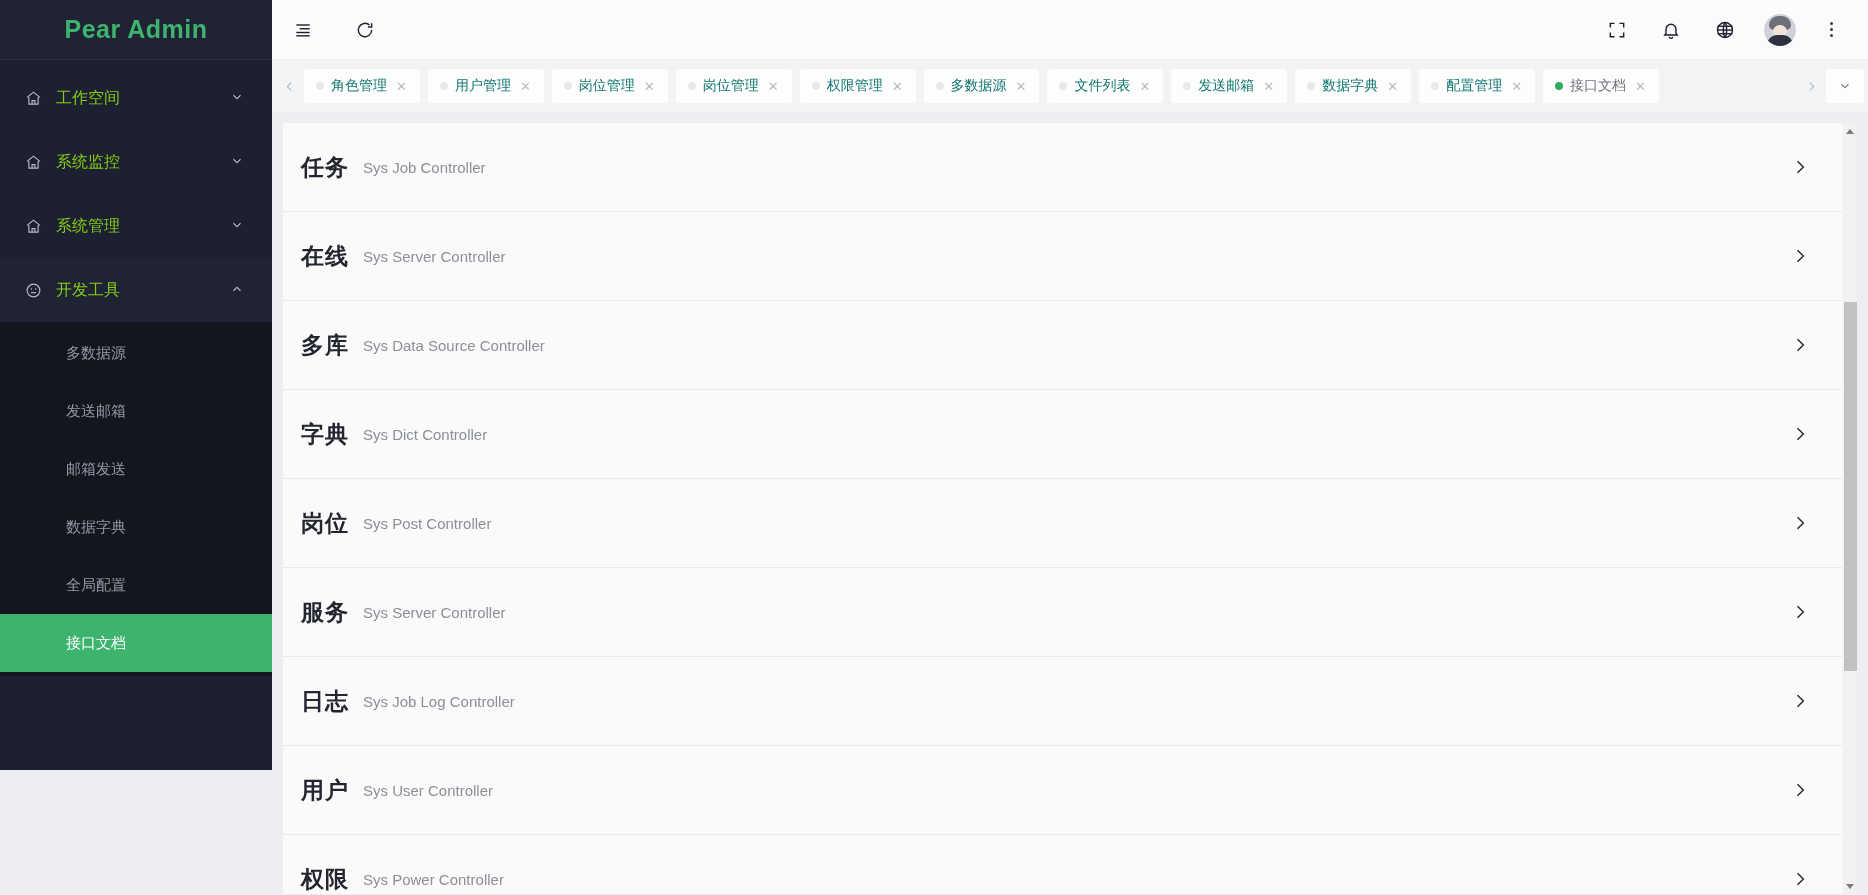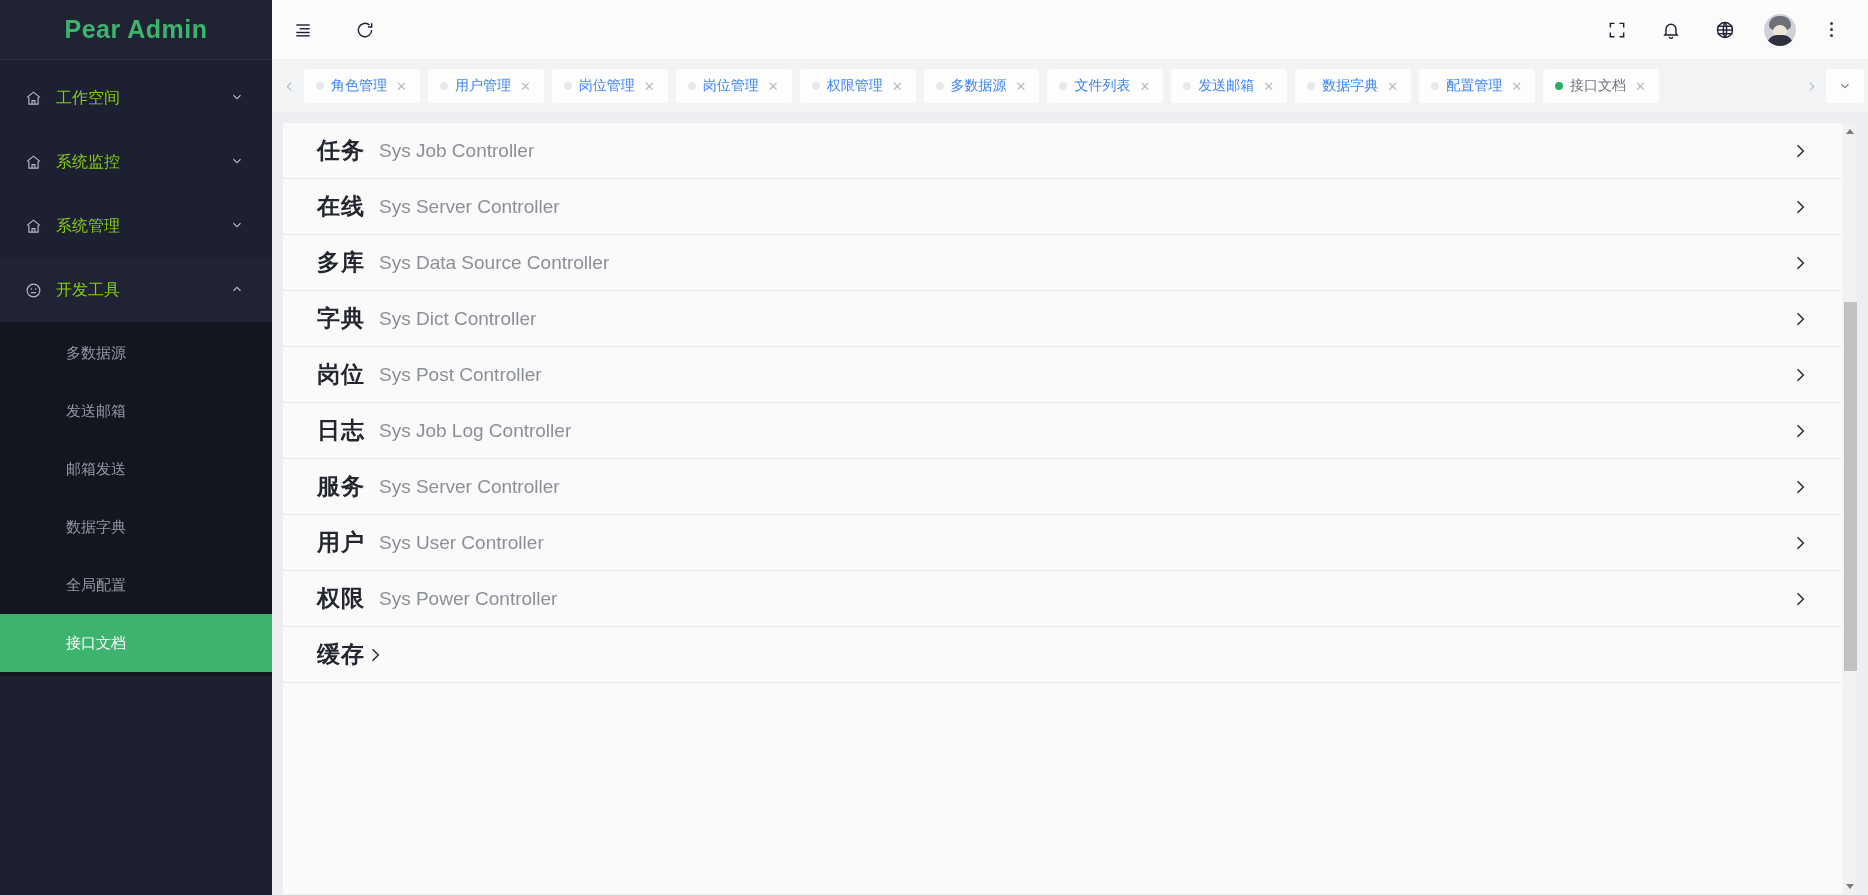--- a/index.html
+++ b/index.html
@@ -7,21 +7,21 @@
   html, body {
     width: 1868px; height: 895px;
     overflow: hidden;
     font-family: "Liberation Sans", "DejaVu Sans", sans-serif;
     background: #eceef1;
   }
   .app { display: flex; width: 1868px; height: 895px; }
 
   
   .sidebar {
-    width: 272px; flex: 0 0 272px; height: 895px;
+    width: 272px; flex: 0 0 272px; height: 770px;
     background: #1d2030;
     display: flex; flex-direction: column;
     overflow: hidden;
     position: relative; z-index: 5;
   }
   .brand {
     height: 60px; flex: 0 0 60px;
     display: flex; align-items: center; justify-content: center;
     border-bottom: 1px solid #2a2d3d;
     background: #202333;
@@ -125,21 +125,21 @@
   .tab {
     height: 34px; background: #fdfdfe; border-radius: 3px;
     display: flex; align-items: center; gap: 7px;
     padding: 0 13px 0 12px; cursor: pointer;
     white-space: nowrap; flex: 0 0 auto;
     box-shadow: 0 0 0 1px #f3f4f6;
   }
   .tab-dot { width: 8px; height: 8px; border-radius: 50%; background: #e7e9ec;
              flex: 0 0 8px; display: block; }
   .tab.active .tab-dot { background: #2fab62; }
-  .tab-label { font-size: 14px; color: #3b82f6; }
+  .tab-label { font-size: 14px; color: #0f766e; }
   .tab.active .tab-label { color: #6d727c; }
   .tab-close { font-size: 13px; color: #b7bbc3; padding-left: 2px; line-height: 1; }
   .tab-drop {
     width: 38px; height: 34px; flex: 0 0 38px; margin-left: 2px;
     background: #fdfdfe; border-radius: 3px; cursor: pointer;
     display: flex; align-items: center; justify-content: center; color: #7e838d;
   }
   .tab-drop svg { width: 14px; height: 14px; display: block; }
 
   
@@ -148,30 +148,30 @@
     display: flex;
   }
   .panel {
     flex: 1 1 auto; background: #fafafb;
     border: 1px solid #ededef;
     display: flex; min-width: 0; position: relative;
     overflow: hidden;
   }
   .panel-scroll { flex: 1 1 auto; overflow: hidden; min-width: 0; }
   .api-row {
-    height: 56px; display: flex; align-items: center;
-    padding: 0 22px 0 34px; border-bottom: 1px solid #e9eaec;
+    height: 89px; display: flex; align-items: center;
+    padding: 0 22px 0 18px; border-bottom: 1px solid #e9eaec;
     cursor: pointer; background: #fafafb;
   }
   .api-title {
     font-size: 23px; font-weight: bold; color: #23262f;
     letter-spacing: 1px; flex: 0 0 auto;
   }
   .api-sub {
-    font-size: 19px; color: #8b8f98; margin-left: 14px;
+    font-size: 15px; color: #8b8f98; margin-left: 14px;
     flex: 1 1 auto; white-space: nowrap;
   }
   .api-arrow { color: #2a2d36; flex: 0 0 auto; padding-right: 10px; }
   .api-arrow svg { width: 20px; height: 20px; display: block; }
 
   
   .vscroll {
     width: 15px; flex: 0 0 15px; background: #f1f1f1;
     display: flex; flex-direction: column; align-items: center;
     position: relative; border-left: 1px solid #f4f4f5;
@@ -512,32 +512,32 @@
             <span class="api-sub">Sys Post Controller</span>
             <span class="api-arrow">
               <svg viewBox="0 0 24 24" fill="none" stroke="currentColor" stroke-width="1.8">
                   <path d="M9 5l7 7-7 7"></path>
                 </svg>
             </span>
           </div>
 
 
           <div class="api-row">
+            <span class="api-title">服务</span>
+            <span class="api-sub">Sys Server Controller</span>
+            <span class="api-arrow">
+              <svg viewBox="0 0 24 24" fill="none" stroke="currentColor" stroke-width="1.8">
+                  <path d="M9 5l7 7-7 7"></path>
+                </svg>
+            </span>
+          </div>
+
+          <div class="api-row">
             <span class="api-title">日志</span>
             <span class="api-sub">Sys Job Log Controller</span>
-            <span class="api-arrow">
-              <svg viewBox="0 0 24 24" fill="none" stroke="currentColor" stroke-width="1.8">
-                  <path d="M9 5l7 7-7 7"></path>
-                </svg>
-            </span>
-          </div>
-
-          <div class="api-row">
-            <span class="api-title">服务</span>
-            <span class="api-sub">Sys Server Controller</span>
             <span class="api-arrow">
               <svg viewBox="0 0 24 24" fill="none" stroke="currentColor" stroke-width="1.8">
                   <path d="M9 5l7 7-7 7"></path>
                 </svg>
             </span>
           </div>
 
           <div class="api-row">
             <span class="api-title">用户</span>
             <span class="api-sub">Sys User Controller</span>

